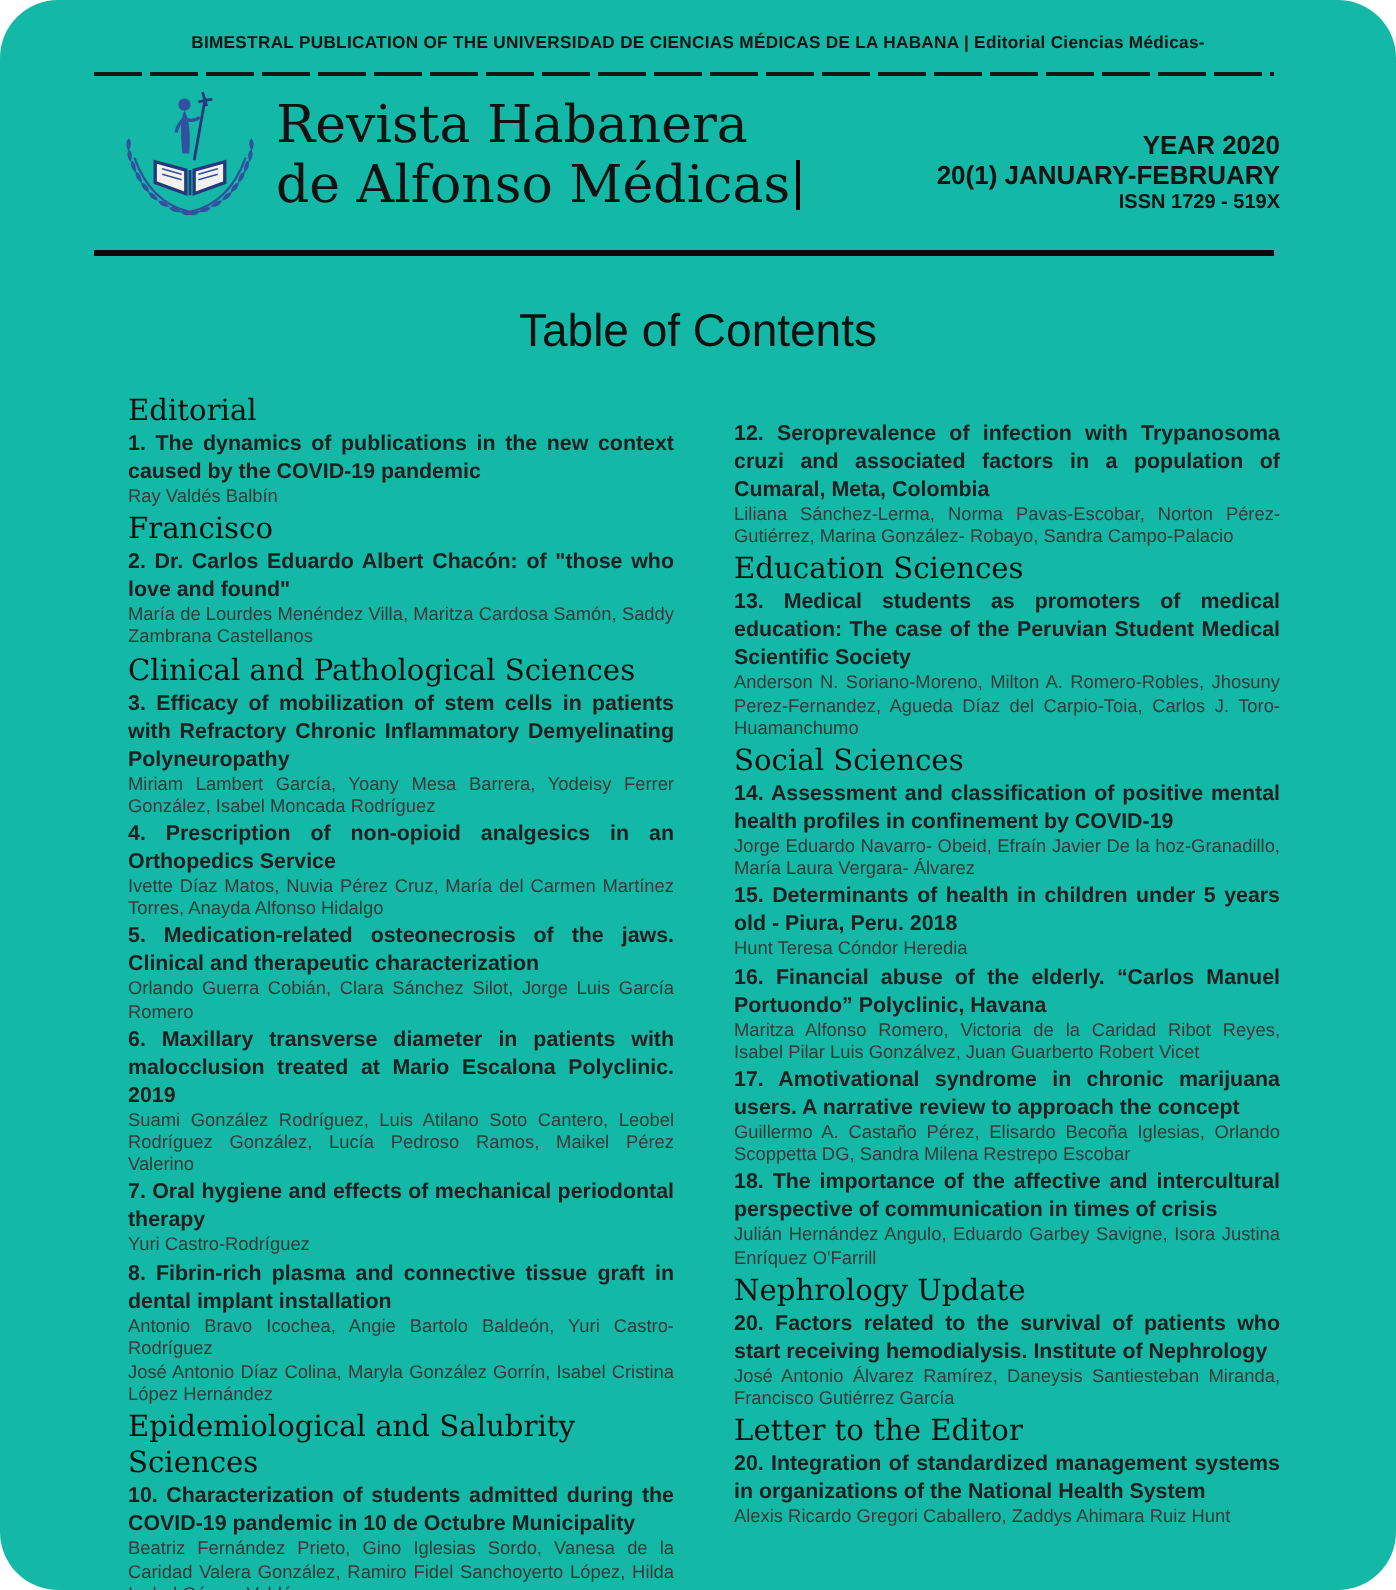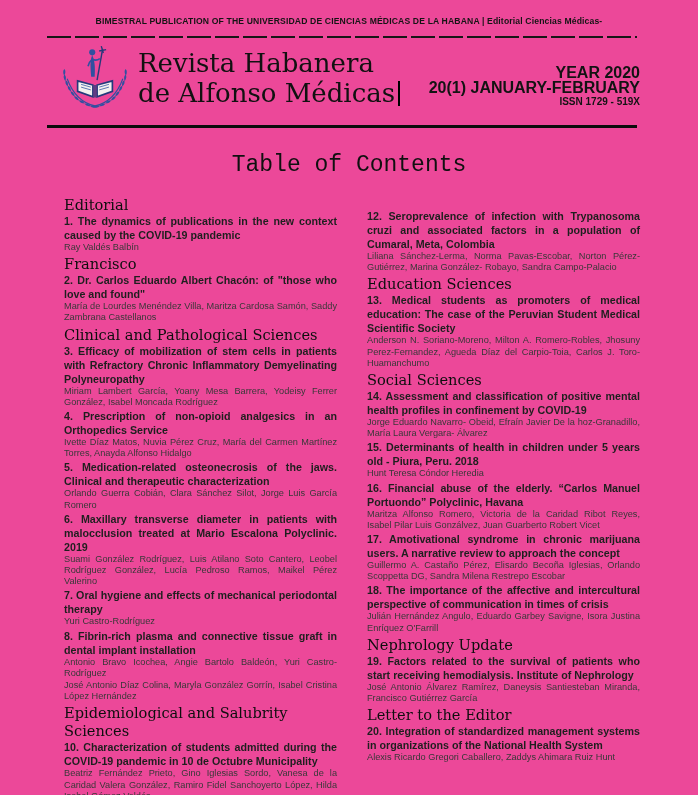--- a/index.html
+++ b/index.html
@@ -1,23 +1,24 @@
 <!DOCTYPE html>
 <html><head>
 <meta charset="utf-8">
 <style>
   html,body{margin:0;padding:0;}
   .page{
     position:relative;
     width:698px;height:795px;
-    background:#ec4899;
+    background:#14b8a6;
     overflow:hidden;
     font-family:"Liberation Sans",sans-serif;
     color:#1d1d1d;
     box-sizing:border-box;
+    border-radius:29px;
   }
   .banner{
     margin:16px 30px 0 30px;
     text-align:center;
     font-size:8.6px;
     font-weight:bold;
     letter-spacing:0.15px;
     color:#141414;
     white-space:nowrap;
   }
@@ -47,31 +48,31 @@
     background:#000;
     vertical-align:-4px;
     margin-left:3px;
   }
   .issue-info{
     flex:0 0 auto;
     text-align:right;
     font-weight:bold;
     color:#131313;
   }
-  .issue-info .yr,.issue-info .iss{font-size:16px;line-height:15px;}
+  .issue-info .yr,.issue-info .iss{font-size:13px;line-height:15px;}
   .issue-info .issn{font-size:10px;line-height:13px;}
   .solid-rule{
     height:3px;
     margin:8px 61px 0 47px;
     background:#0b0b0b;
   }
   .toc-title{
     margin:24px 0 0 0;
     text-align:center;
-    font-family:Liberation Mono, monospace;
+    font-family:Liberation Sans, sans-serif;
     font-weight:normal;
     font-size:23px;
     color:#101010;
   }
   .columns{
     display:grid;
     grid-template-columns:1fr 1fr;
     column-gap:30px;
     margin:16px 58px 0 64px;
   }
@@ -212,21 +213,21 @@
         <p class="article-authors">Jorge Eduardo Navarro- Obeid, Efraín Javier De la hoz-Granadillo, María Laura Vergara- Álvarez</p>
         <p class="article-title">15. Determinants of health in children under 5 years old - Piura, Peru. 2018</p>
         <p class="article-authors">Hunt Teresa Cóndor Heredia</p>
         <p class="article-title">16. Financial abuse of the elderly. “Carlos Manuel Portuondo” Polyclinic, Havana</p>
         <p class="article-authors">Maritza Alfonso Romero, Victoria de la Caridad Ribot Reyes, Isabel Pilar Luis Gonzálvez, Juan Guarberto Robert Vicet</p>
         <p class="article-title">17. Amotivational syndrome in chronic marijuana users. A narrative review to approach the concept</p>
         <p class="article-authors">Guillermo A. Castaño Pérez, Elisardo Becoña Iglesias, Orlando Scoppetta DG, Sandra Milena Restrepo Escobar</p>
         <p class="article-title">18. The importance of the affective and intercultural perspective of communication in times of crisis</p>
         <p class="article-authors">Julián Hernández Angulo, Eduardo Garbey Savigne, Isora Justina Enríquez O'Farrill</p>
         <div class="section-heading">Nephrology Update</div>
-        <p class="article-title">19. Factors related to the survival of patients who start receiving hemodialysis. Institute of Nephrology</p>
+        <p class="article-title">20. Factors related to the survival of patients who start receiving hemodialysis. Institute of Nephrology</p>
         <p class="article-authors">José Antonio Álvarez Ramírez, Daneysis Santiesteban Miranda, Francisco Gutiérrez García</p>
         <div class="section-heading">Letter to the Editor</div>
         <p class="article-title">20. Integration of standardized management systems in organizations of the National Health System</p>
         <p class="article-authors">Alexis Ricardo Gregori Caballero, Zaddys Ahimara Ruiz Hunt</p>
       </div>
   </main>
 
 </div>
 
 </body></html>

